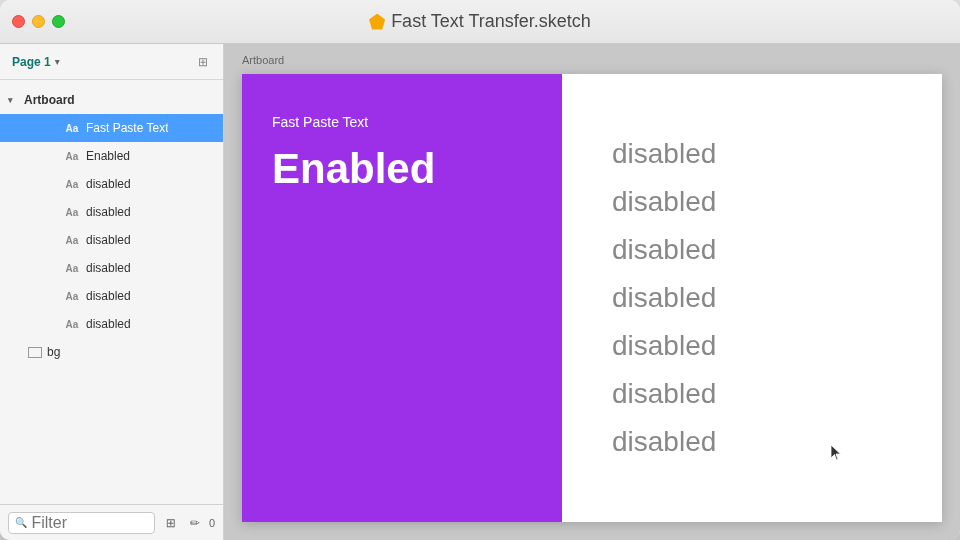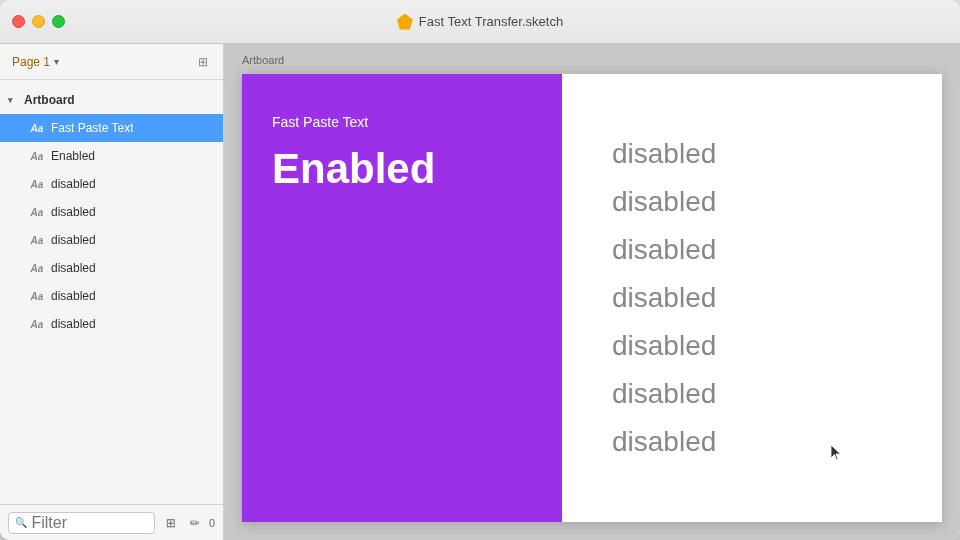--- a/index.html
+++ b/index.html
@@ -51,21 +51,21 @@
     }
 
     .traffic-light.close { background: #ff5f57; border: 1px solid #e0443e; }
     .traffic-light.minimize { background: #ffbd2e; border: 1px solid #dfa123; }
     .traffic-light.maximize { background: #28c940; border: 1px solid #1aab29; }
 
     .titlebar-title {
       display: flex;
       align-items: center;
       gap: 6px;
-      font-size: 13px;
+      font-size: 18px;
       color: #4a4a4a;
       font-weight: 500;
     }
 
     .sketch-icon {
       width: 16px;
       height: 16px;
       background: #f7a800;
       clip-path: polygon(50% 0%, 100% 38%, 82% 100%, 18% 100%, 0% 38%);
     }
@@ -91,22 +91,22 @@
       height: 36px;
       display: flex;
       align-items: center;
       padding: 0 12px;
       border-bottom: 1px solid #d8d8d8;
       gap: 4px;
     }
 
     .sidebar-page-label {
       font-size: 12px;
-      color: #a16207;
-      font-weight: 400;
+      color: #0f766e;
+      font-weight: 700;
     }
 
     .sidebar-page-chevron {
       font-size: 10px;
       color: #666;
     }
 
     .sidebar-grid-icon {
       margin-left: auto;
       width: 16px;
@@ -154,22 +154,22 @@
     .layer-icon-aa {
       width: 18px;
       height: 18px;
       display: flex;
       align-items: center;
       justify-content: center;
       font-size: 10px;
       font-weight: 600;
       color: #888;
       margin-right: 5px;
-      font-style: italic;
       flex-shrink: 0;
+      margin-left: 35px;
     }
 
     .layer-item.selected .layer-icon-aa {
       color: rgba(255,255,255,0.9);
     }
 
     .layer-icon-rect {
       width: 14px;
       height: 11px;
       border: 1.5px solid #999;
@@ -383,20 +383,24 @@
         </div>
         <div class="layer-item" style="padding-left: 28px;">
           <span class="layer-icon-aa">Aa</span>
           <span class="layer-label">disabled</span>
         </div>
         <div class="layer-item" style="padding-left: 28px;">
           <span class="layer-icon-aa">Aa</span>
           <span class="layer-label">disabled</span>
         </div>
 
+        <div class="layer-item" style="padding-left: 28px;">
+          <div class="layer-icon-rect"></div>
+          <span class="layer-label">bg</span>
+        </div>
       </div>
 
       <div class="sidebar-footer">
         <div class="filter-input-wrapper">
           <span class="filter-search-icon">🔍</span>
           <input class="filter-input" type="text" placeholder="Filter" style="">
         </div>
         <div class="footer-icons">
           <div class="footer-icon">⊞</div>
           <span class="footer-icon">✏</span>

